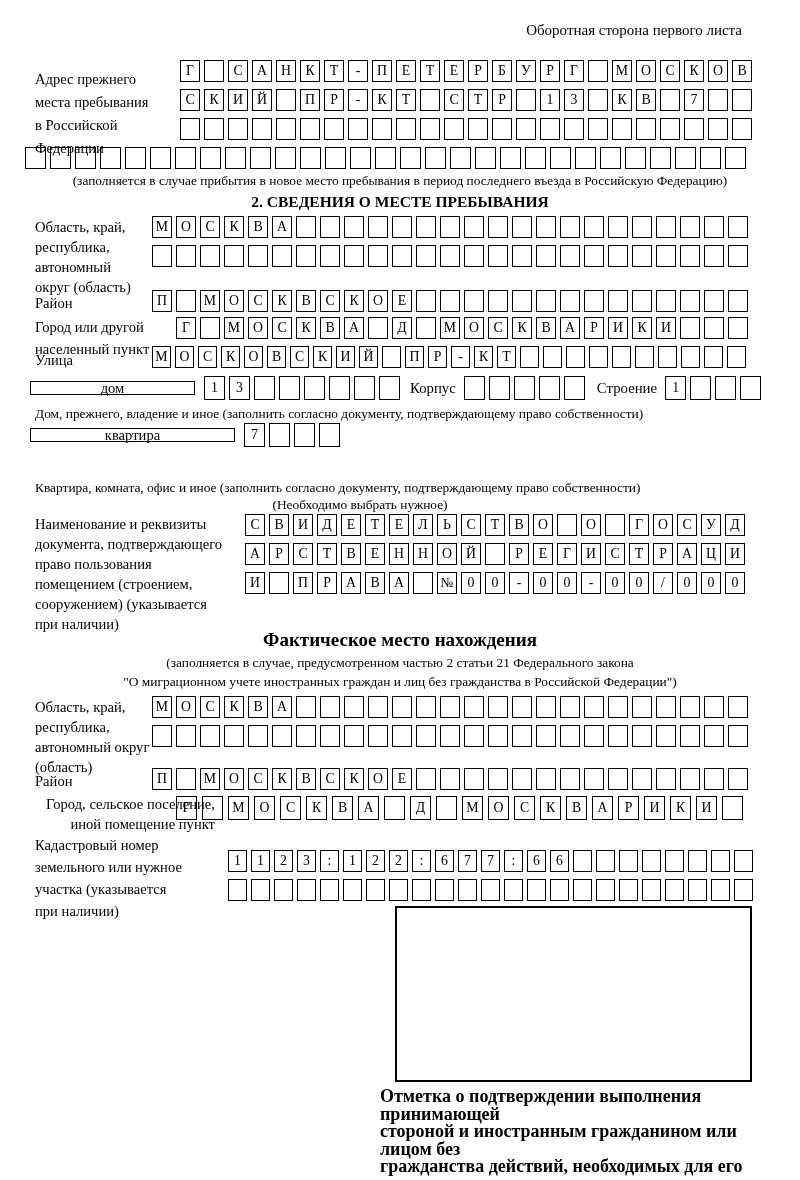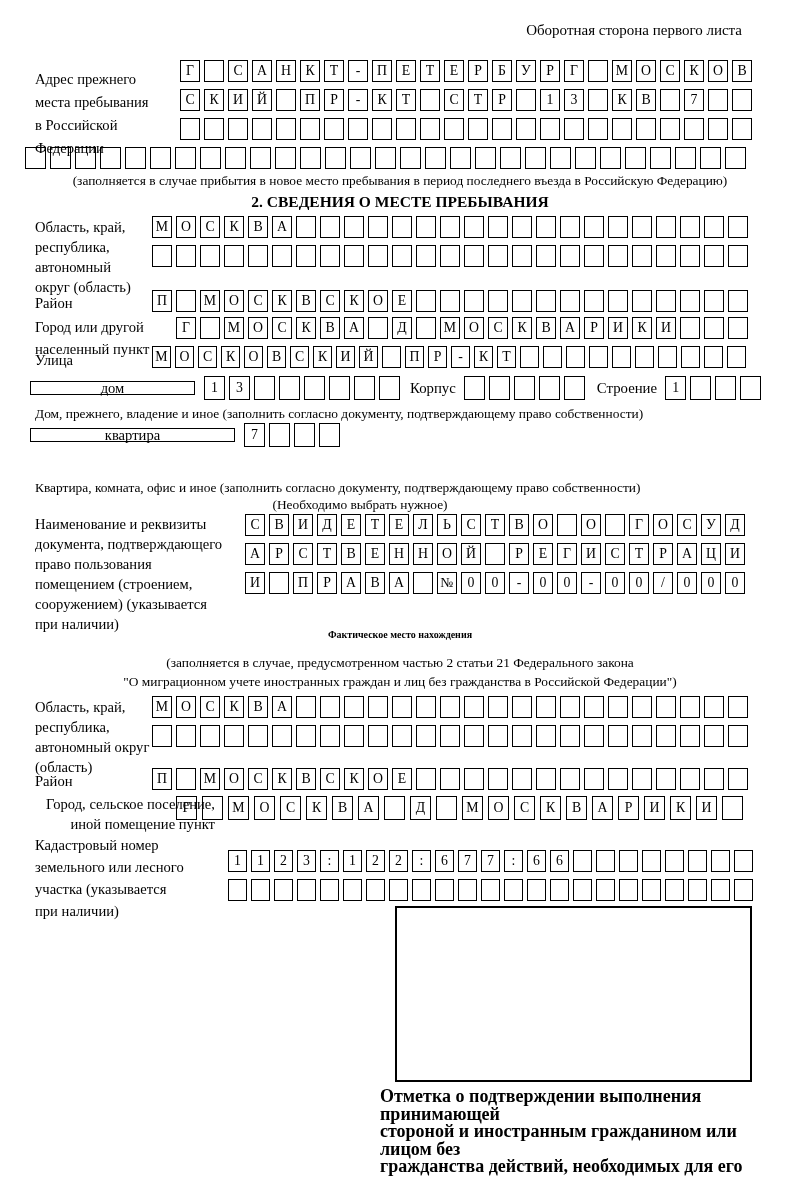--- a/index.html
+++ b/index.html
@@ -439,21 +439,21 @@
         <span class="cell">-</span>
         <span class="cell">0</span>
         <span class="cell">0</span>
         <span class="cell">/</span>
         <span class="cell">0</span>
         <span class="cell">0</span>
         <span class="cell">0</span>
       </div>
   </div>
 
-  <div class="abs title" style="top:629px; font-size:10px;">Фактическое место нахождения</div>
+  <div class="abs title" style="top:629px; font-size:19px;">Фактическое место нахождения</div>
   <div class="abs factcap" style="top:653px;">(заполняется в случае, предусмотренном частью 2 статьи 21 Федерального закона</div>
   <div class="abs factcap" style="top:672px;">"О миграционном учете иностранных граждан и лиц без гражданства в Российской Федерации")</div>
 
   <div class="abs lbl" style="left:35px; top:697px; width:130px;">
     <div>Область, край,</div>
     <div>республика,</div>
     <div>автономный округ</div>
     <div>(область)</div>
   </div>
   <div class="abs rows" style="left:152px; top:696px;">
@@ -566,21 +566,21 @@
       <span class="cell">А</span>
       <span class="cell">Р</span>
       <span class="cell">И</span>
       <span class="cell">К</span>
       <span class="cell">И</span>
       <span class="cell"></span>
     </div>
 
   <div class="abs lbl lh22" style="left:35px; top:834px; width:170px;">
     <div>Кадастровый номер</div>
-    <div>земельного или лесного</div>
+    <div>земельного или нужное</div>
     <div>участка (указывается</div>
     <div>при наличии)</div>
   </div>
   <div class="abs rows" style="left:228px; top:850px;">
     <div class="boxrow r-cad">
         <span class="cell">1</span>
         <span class="cell">1</span>
         <span class="cell">2</span>
         <span class="cell">3</span>
         <span class="cell">:</span>

